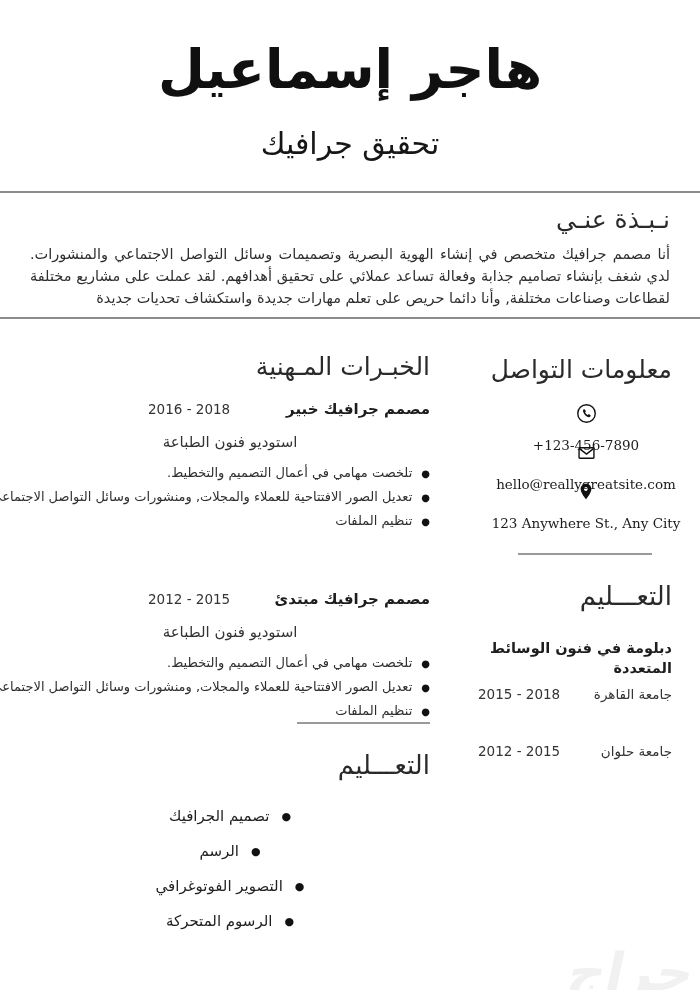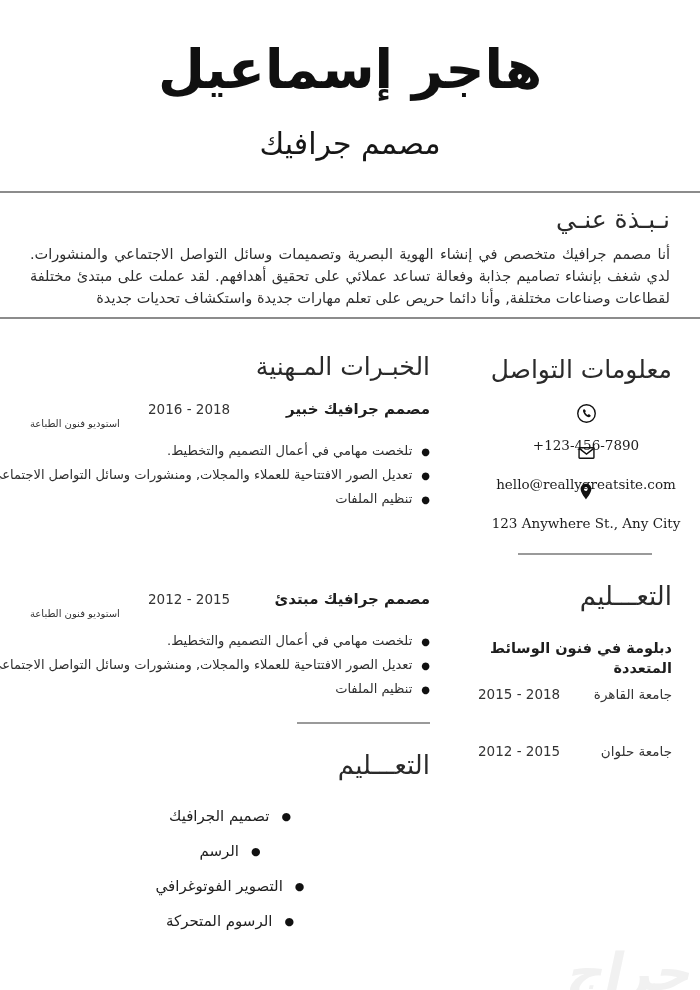--- a/index.html
+++ b/index.html
@@ -83,21 +83,21 @@
   .edu-school{font-size:13.5px;color:#333;}
   .edu-dates{font-size:13.5px;color:#333;direction:ltr;}
 
   
   .job{position:absolute;right:0;left:0;}
   .job1{top:55px;}
   .job2{top:245px;}
   .job-head{display:flex;justify-content:space-between;align-items:baseline;padding-left:118px;}
   .job-title{font-size:15px;font-weight:700;color:#1d1d1d;white-space:nowrap;text-align:center;}
   .job-dates{font-size:13.5px;color:#333;direction:ltr;}
-  .job-company{font-size:10px;color:#333;text-align:left;margin-top:0;}
+  .job-company{font-size:15px;color:#333;text-align:center;margin-top:15px;}
   .job-bullets{margin-top:14px;}
   .bullet-row{display:flex;gap:9px;align-items:flex-start;margin-bottom:7px;}
   .bullet-dot{flex:0 0 auto;color:#111;font-size:10px;line-height:17px;}
   .bullet-dot::before{content:"●";}
   .bullet-text{font-size:13px;font-weight:500;color:#2e2e2e;line-height:16px;white-space:nowrap;}
 
   
   .skills-divider{top:377px;right:0;width:133px;}
   .skills-heading{position:absolute;top:405px;right:0;font-size:26px;font-weight:400;color:#2a2a2a;white-space:nowrap;}
   .skills-list{position:absolute;top:462px;right:0;left:0;}
@@ -115,26 +115,26 @@
     user-select:none;
   }
   svg{display:block;}
 </style>
 </head>
 <body>
 
 <div class="page">
 
   <div class="name">هاجر إسماعيل</div>
-  <div class="job-title-main">مصمم جرافيك</div>
+  <div class="job-title-main">تحقيق جرافيك</div>
 
   <div class="hr-full hr1"></div>
 
   <div class="about-heading sec-heading">نـبـذة عنـي</div>
-  <div class="about-text">أنا مصمم جرافيك متخصص في إنشاء الهوية البصرية وتصميمات وسائل التواصل الاجتماعي والمنشورات. لدي شغف بإنشاء تصاميم جذابة وفعالة تساعد عملائي على تحقيق أهدافهم. لقد عملت على مبتدئ مختلفة لقطاعات وصناعات مختلفة, وأنا دائما حريص على تعلم مهارات جديدة واستكشاف تحديات جديدة</div>
+  <div class="about-text">أنا مصمم جرافيك متخصص في إنشاء الهوية البصرية وتصميمات وسائل التواصل الاجتماعي والمنشورات. لدي شغف بإنشاء تصاميم جذابة وفعالة تساعد عملائي على تحقيق أهدافهم. لقد عملت على مشاريع مختلفة لقطاعات وصناعات مختلفة, وأنا دائما حريص على تعلم مهارات جديدة واستكشاف تحديات جديدة</div>
 
   <div class="hr-full hr2"></div>
 
   <div class="col-right">
     <div class="sec-heading">معلومات التواصل</div>
 
     <div class="contact-list">
       <div class="contact-row">
         <span class="c-icon">
           <svg width="21" height="21" viewBox="0 0 24 24" fill="none">

